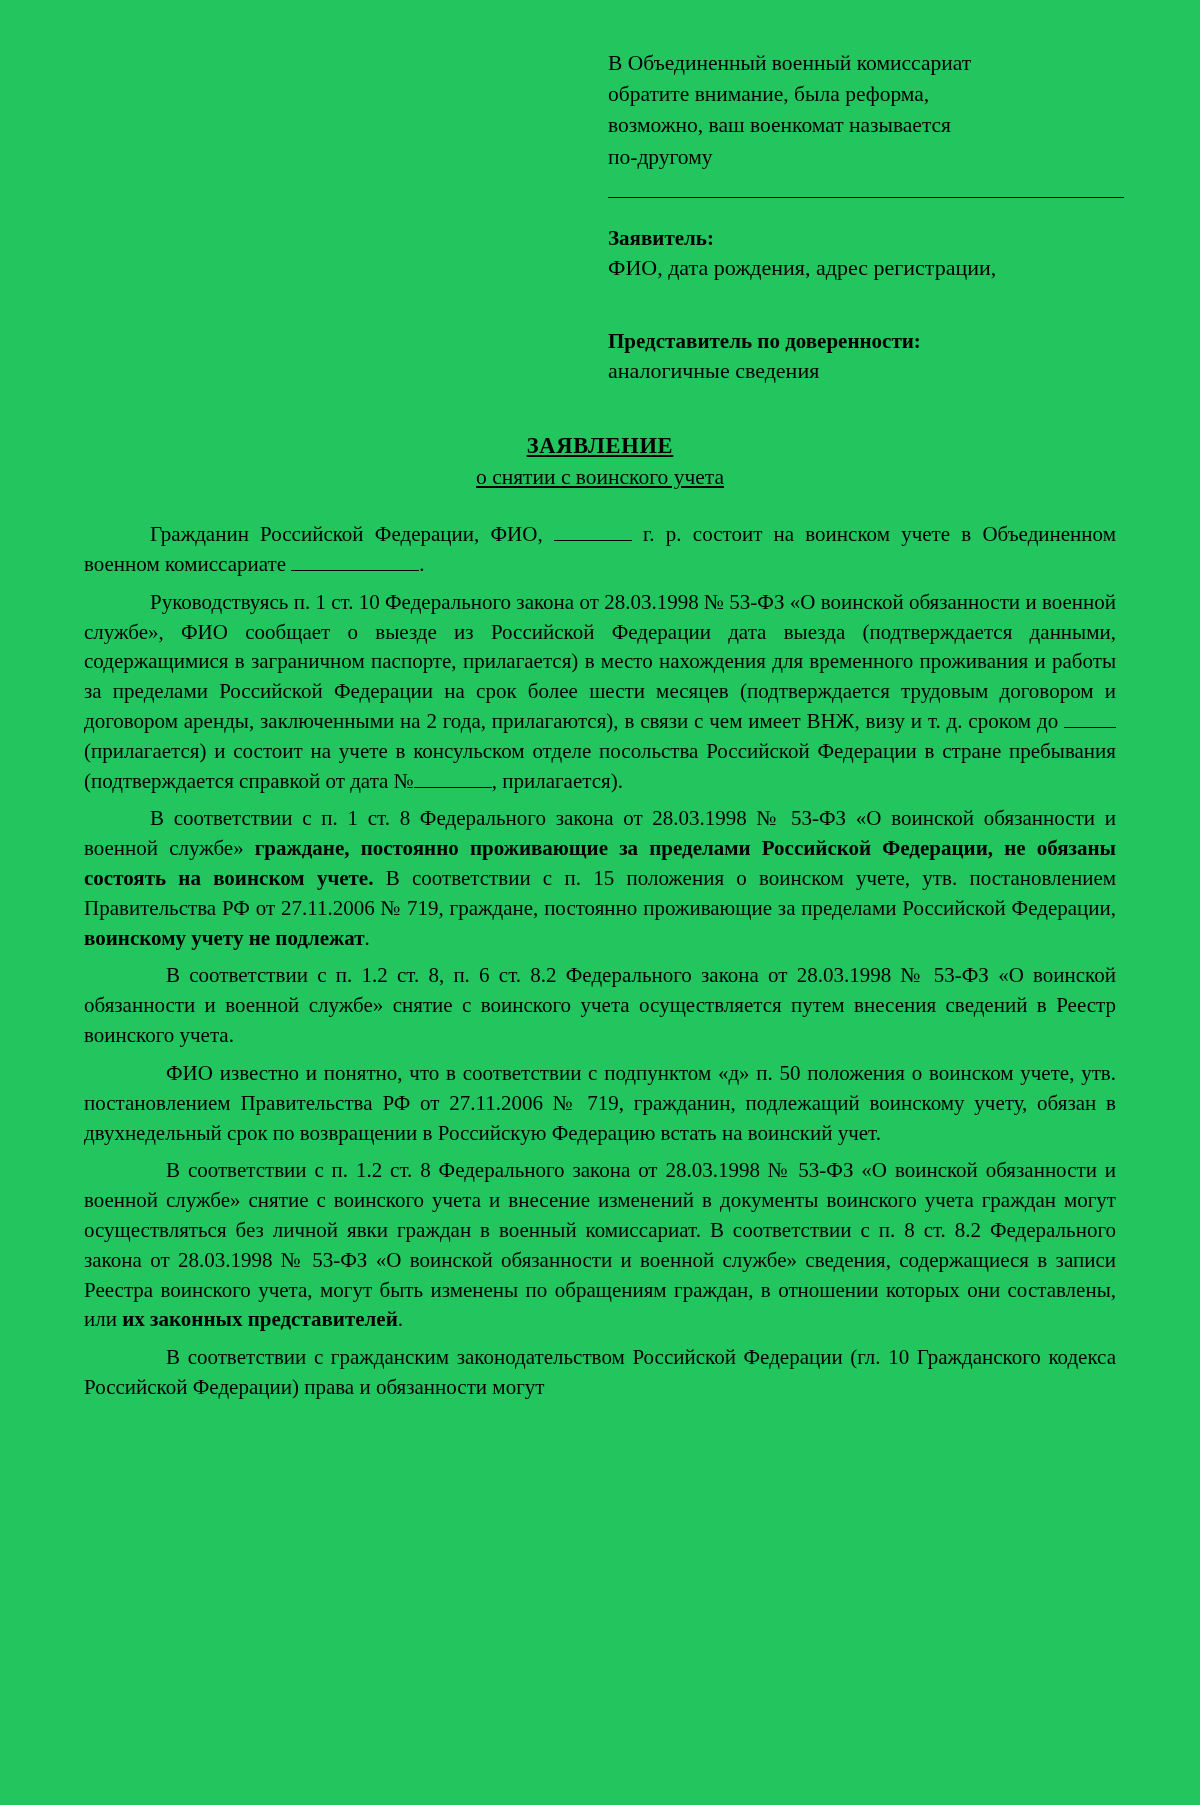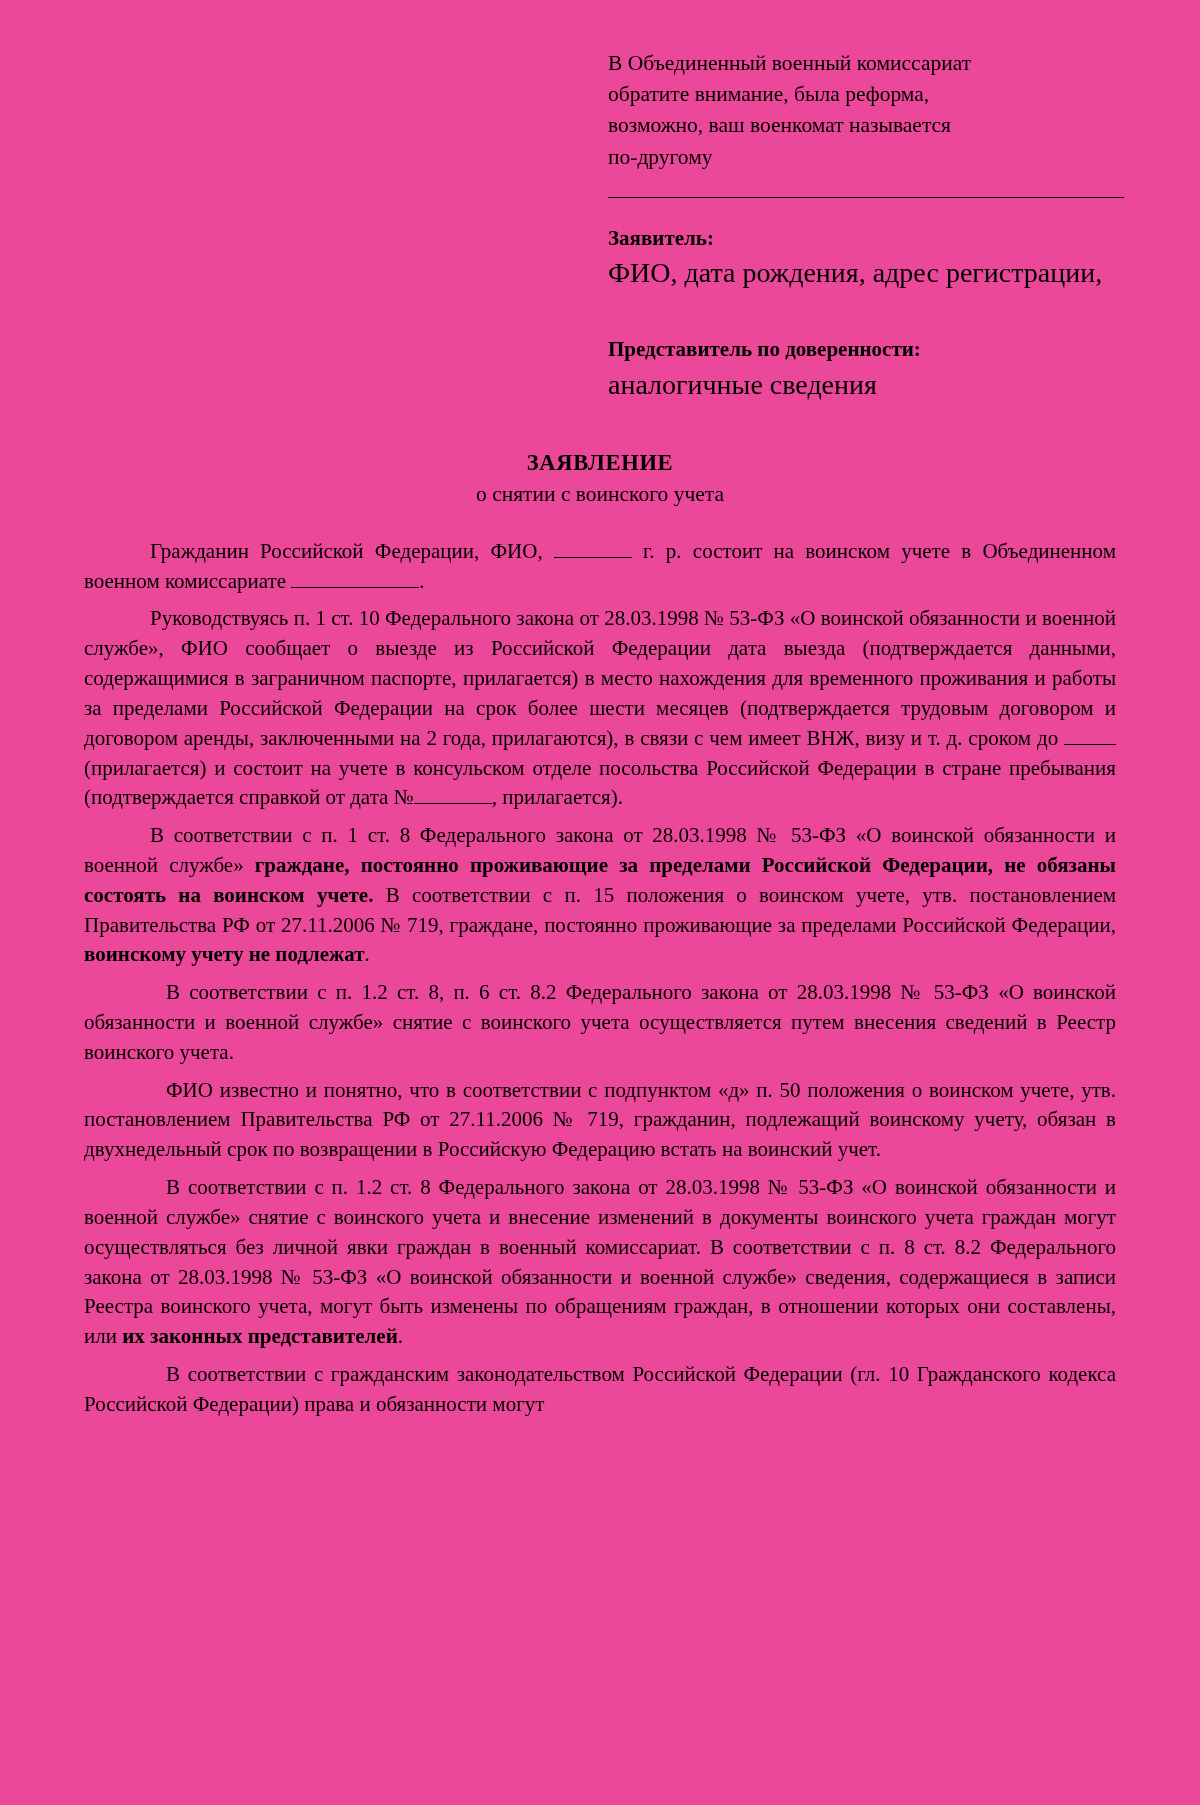--- a/index.html
+++ b/index.html
@@ -11,21 +11,21 @@
   body {
     font-family: "Liberation Serif", "DejaVu Serif", serif;
     color: #000000;
     -webkit-font-smoothing: antialiased;
   }
   .page {
     position: relative;
     width: 1200px;
     min-height: 1805px;
     margin: 0 auto;
-    background: #ec4899;
+    background: #22c55e;
     box-sizing: border-box;
     padding: 48px 76px 0 76px;
   }
 
   
   .header-block {
     width: 50%;
     margin-left: 50%;
     box-sizing: border-box;
     padding-left: 8px;
@@ -49,32 +49,33 @@
   .party {
     margin-top: 26px;
   }
   .party-label {
     font-size: 21px;
     font-weight: bold;
     line-height: 1.4;
     display: block;
   }
   .party-value {
-    font-size: 28px;
+    font-size: 22px;
     line-height: 1.4;
     display: block;
   }
   .party.second {
     margin-top: 43px;
   }
 
   
   .title-block {
     margin-top: 46px;
     text-align: center;
+    text-decoration: underline;
   }
   .doc-title {
     font-size: 22.5px;
     font-weight: bold;
     letter-spacing: 0.7px;
     display: block;
   }
   .doc-subtitle {
     font-size: 21.5px;
     display: block;

